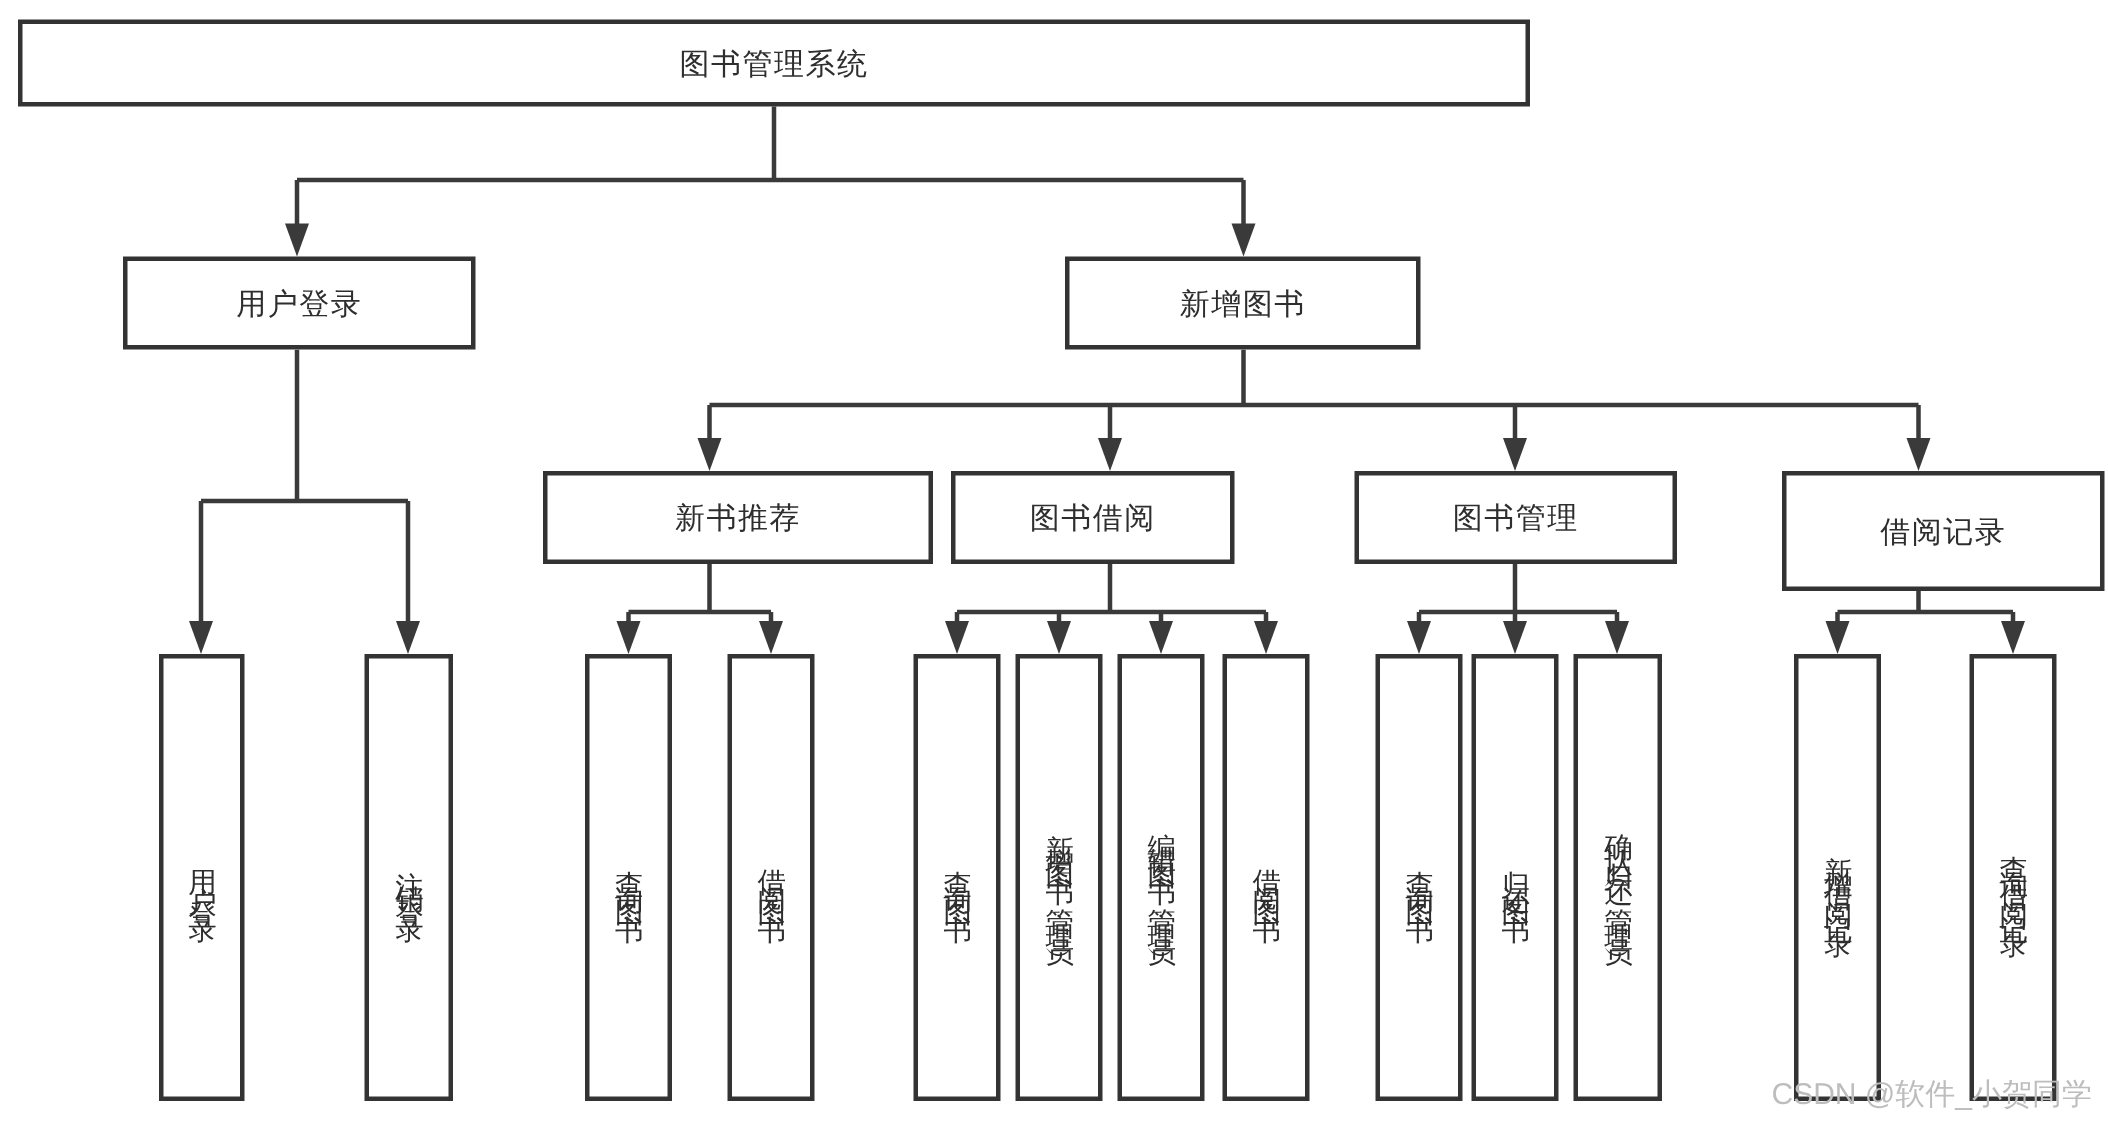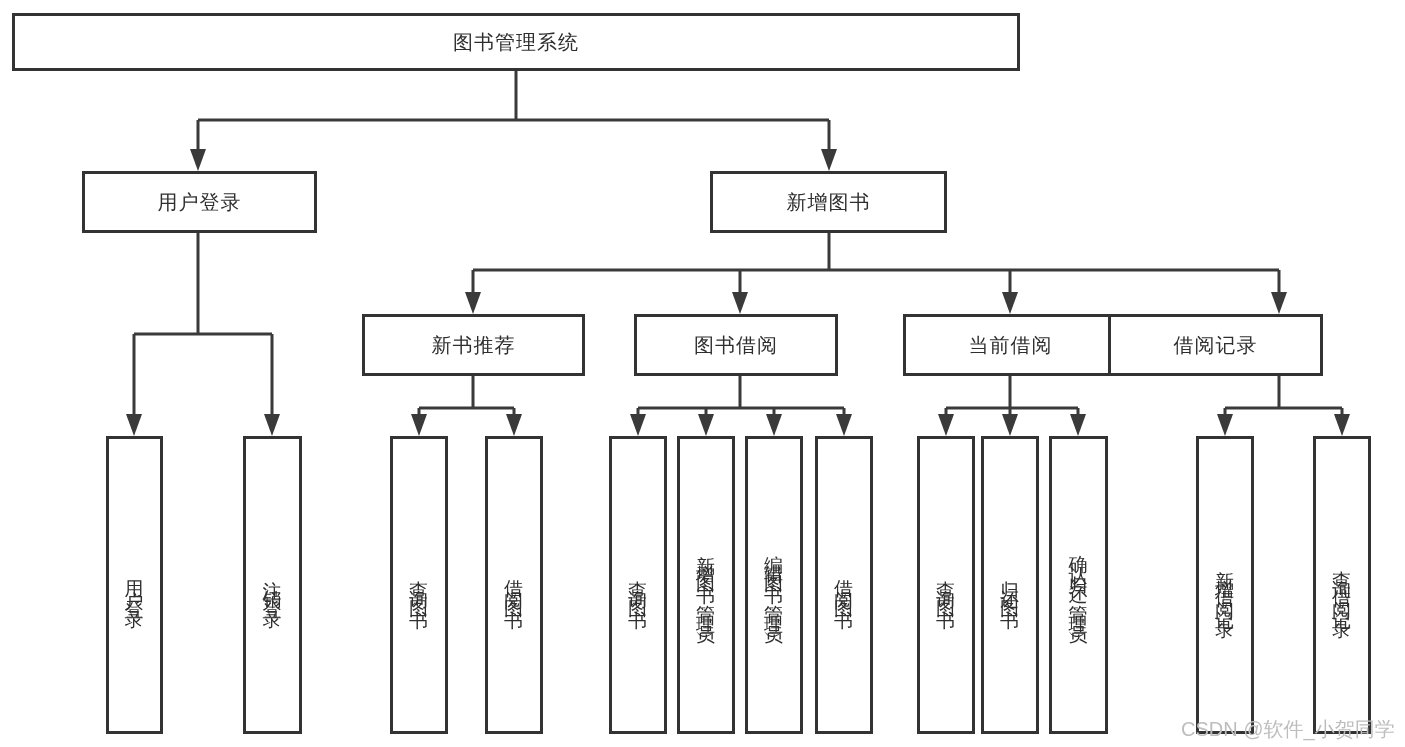--- a/index.html
+++ b/index.html
@@ -111,30 +111,30 @@
     <span class="hlabel">图书管理系统</span>
   </div>
 
   <div class="box hbox" style="left:82px;top:171px;width:235px;height:62px">
     <span class="hlabel">用户登录</span>
   </div>
   <div class="box hbox" style="left:710px;top:171px;width:237px;height:62px">
     <span class="hlabel">新增图书</span>
   </div>
 
-  <div class="box hbox" style="left:362px;top:314px;width:223px;height:62px">
+  <div class="box hbox" style="left:362px;top:314px;width:260px;height:62px">
     <span class="hlabel">新书推荐</span>
   </div>
-  <div class="box hbox" style="left:634px;top:314px;width:204px;height:62px">
+  <div class="box hbox" style="left:634px;top:314px;width:189px;height:62px">
     <span class="hlabel">图书借阅</span>
   </div>
   <div class="box hbox" style="left:903px;top:314px;width:215px;height:62px">
-    <span class="hlabel">当前借阅</span>
+    <span class="hlabel">图书管理</span>
   </div>
-  <div class="box hbox" style="left:1108px;top:314px;width:215px;height:62px">
+  <div class="box hbox" style="left:1188px;top:314px;width:215px;height:80px">
     <span class="hlabel">借阅记录</span>
   </div>
 
   <div class="box vbox" style="left:106px;top:436px;width:57px;height:298px">
     <span class="vlabel">用户登录</span>
   </div>
   <div class="box vbox" style="left:243px;top:436px;width:59px;height:298px">
     <span class="vlabel">注销登录</span>
   </div>
 

